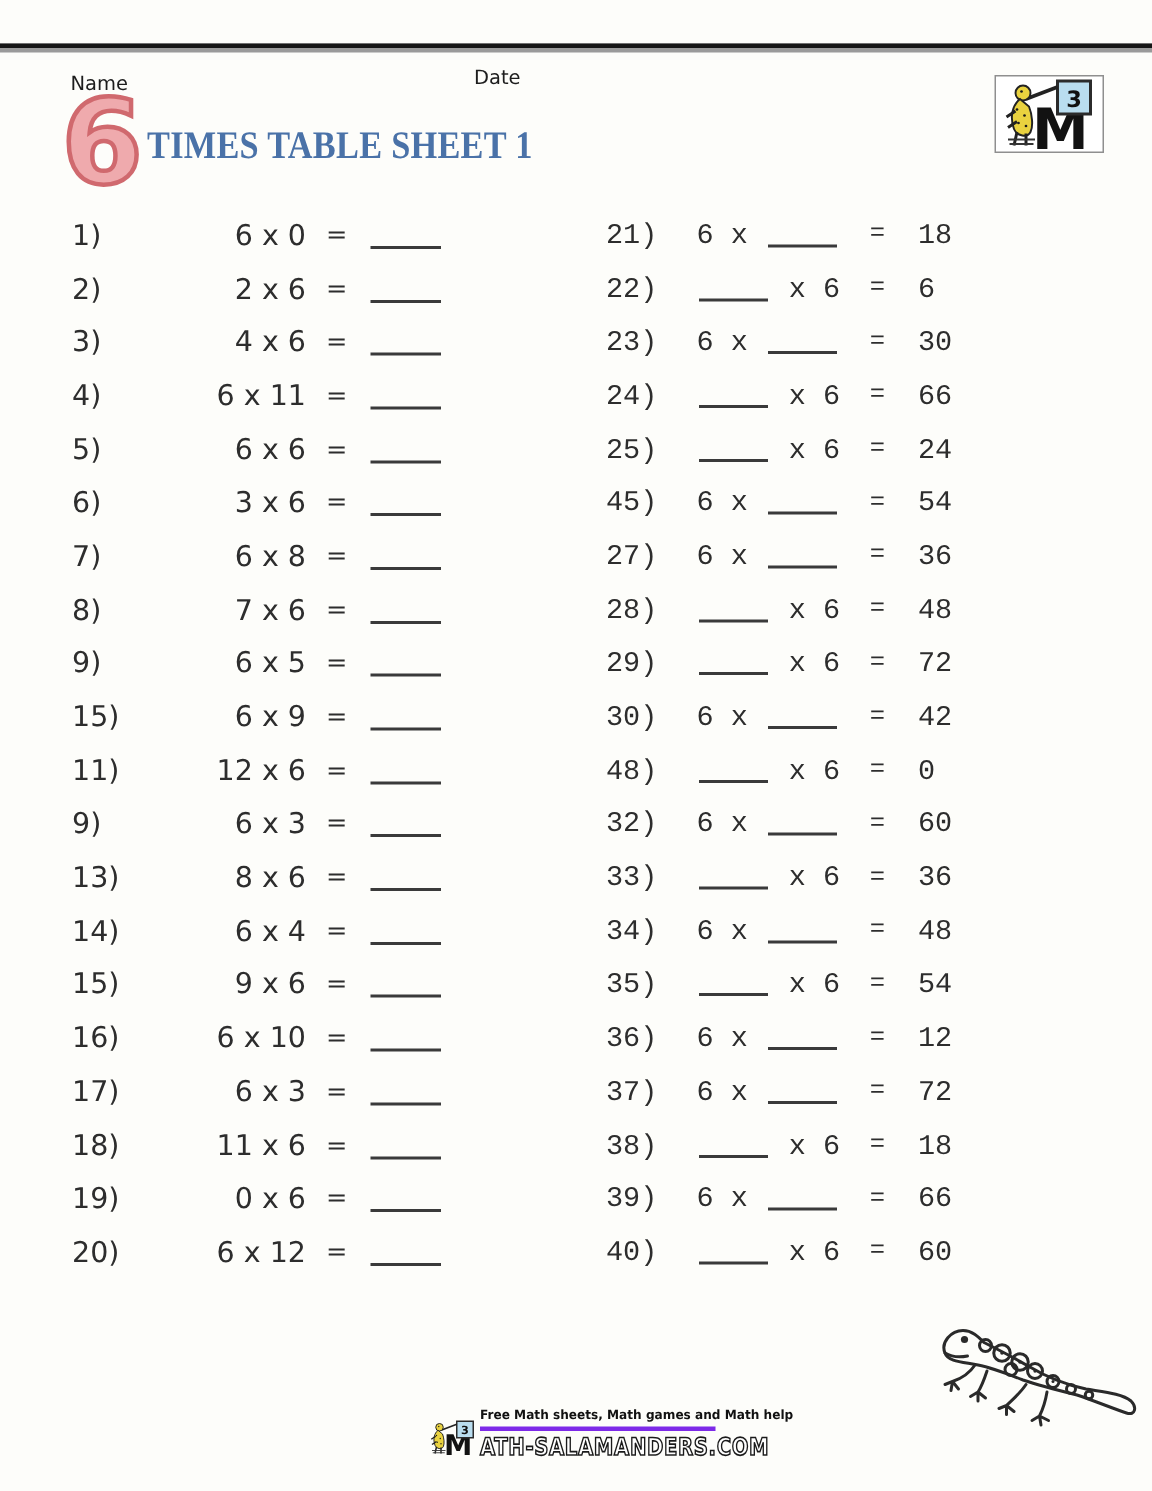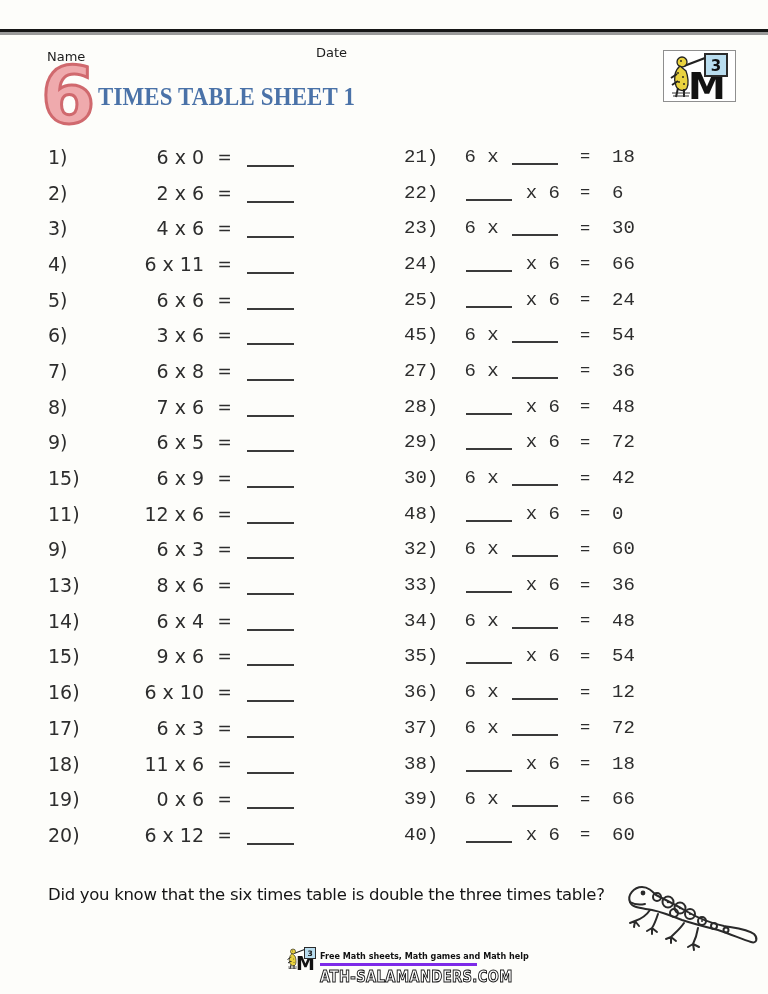--- a/index.html
+++ b/index.html
@@ -35,21 +35,21 @@
   .pans{display:inline-block;text-align:left;padding-left:2px;}
   .blank{display:inline-block;width:46px;height:14px;border-bottom:2px solid #3a3a3a;
     transform:translateY(3px);margin:0 2px;}
   .pans .blank{width:47px;margin:0;}
 
   .fact{position:absolute;left:48px;top:868px;font-size:16.5px;color:#151515;
     letter-spacing:-0.3px;white-space:nowrap;}
 
   .footer-logo{position:absolute;left:286px;top:935px;display:flex;align-items:flex-start;}
   .footer-icon{flex:0 0 auto;margin-top:3px;}
-  .footer-texts{margin-left:2px;margin-top:12px;}
+  .footer-texts{margin-left:2px;}
   .tagline{font-size:8.5px;font-weight:bold;color:#111;letter-spacing:0;
     transform:scaleX(0.95);transform-origin:left center;white-space:nowrap;margin-top:4px;}
   .tagline-rule{width:157px;height:3px;background:#7d2ae8;margin-top:2px;}
   .site-name{margin-top:1px;font-size:16px;font-weight:bold;color:#ffffff;
     -webkit-text-stroke:1.1px #1a1a1a;letter-spacing:0.5px;white-space:nowrap;
     transform:scaleX(0.82);transform-origin:left center;}
 
   .gecko{position:absolute;left:622px;top:880px;}
 </style>
 </head>
@@ -372,21 +372,20 @@
         </div>
         <div class="prob right">
           <span class="plabel">40)</span>
           <span class="pexpr"><span class="blank"></span> x 6</span>
           <span class="peq">=</span>
           <span class="pans">60</span>
         </div>
       </div>
     </div>
 
-  <p class="fact">Did you know that the six times table is double the three times table?</p>
 
   <div class="footer-logo">
     <svg class="footer-icon" width="32" height="42" viewBox="0 0 64 52">
       <use href="#easel-icon"></use>
     </svg>
     <div class="footer-texts">
       <div class="tagline">Free Math sheets, Math games and Math help</div>
       <div class="tagline-rule"></div>
       <div class="site-name">ATH-SALAMANDERS.COM</div>
     </div>

